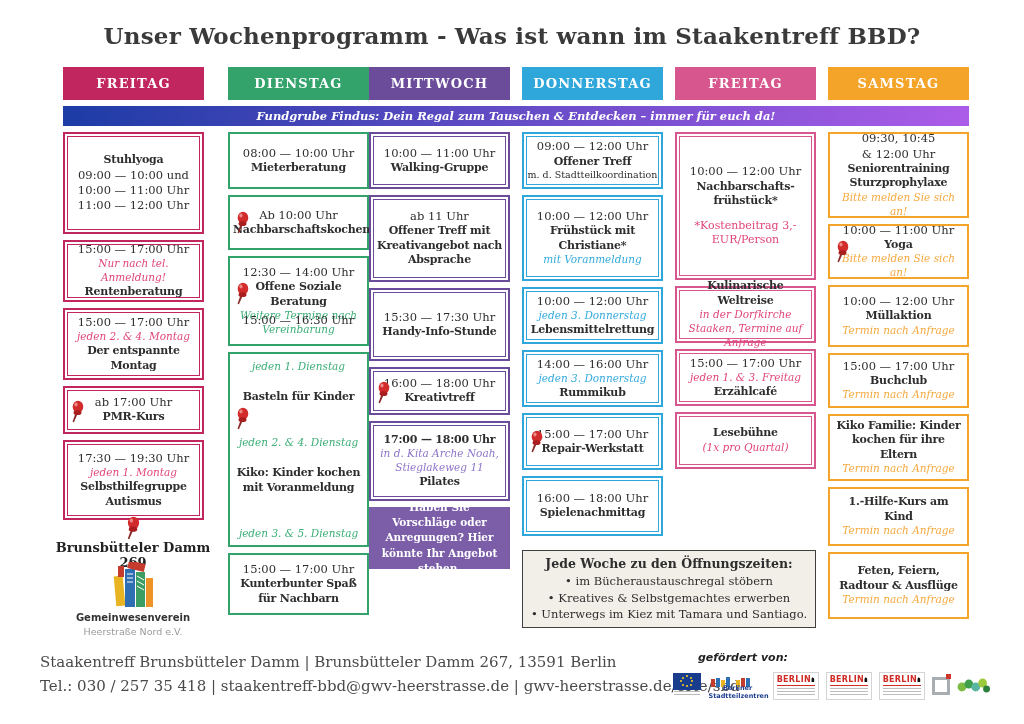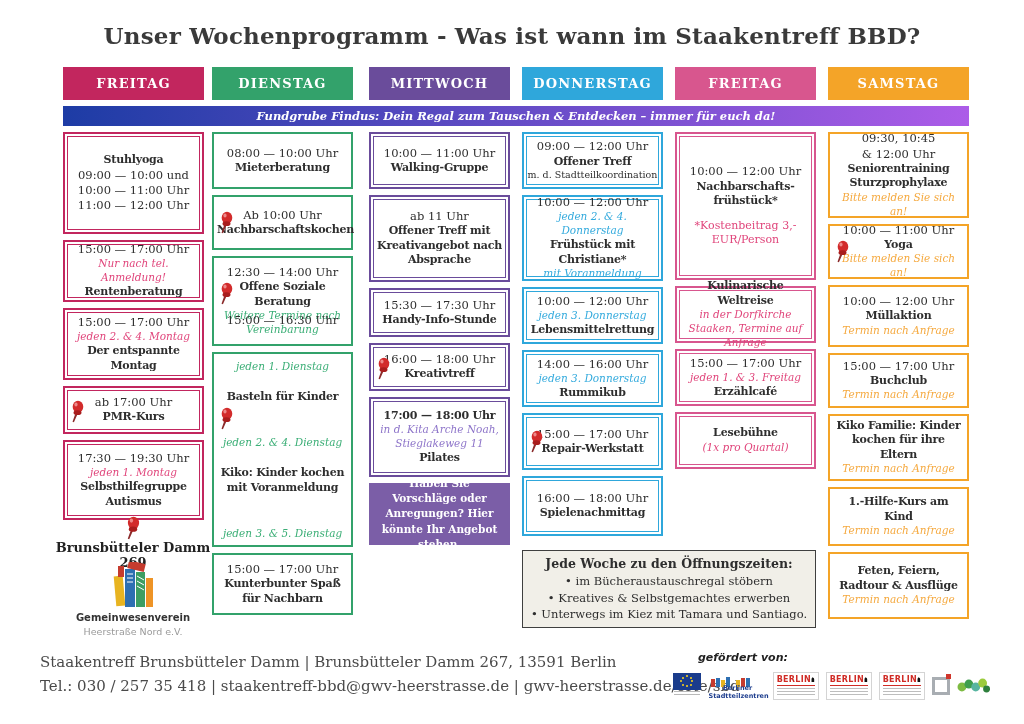--- a/index.html
+++ b/index.html
@@ -133,21 +133,21 @@
             <div class="l normal">ab 17:00 Uhr</div>
             <div class="l bold">PMR-Kurs</div>
           </div>
           <div class="event double" style="height: 80px;">
             <div class="l normal">17:30 — 19:30 Uhr</div>
             <div class="l accent-italic">jeden 1. Montag</div>
             <div class="l bold">Selbsthilfegruppe Autismus</div>
           </div>
         </div>
       </div>
-      <div class="col" style="left: 212px; width: 141px; --c: #33A26B; --a: #3BAE76;">
+      <div class="col" style="left: 228px; width: 141px; --c: #33A26B; --a: #3BAE76;">
         <div class="day-header">DIENSTAG</div>
         <div class="events">
           <div class="event single" style="height: 57px;">
             <div class="l normal">08:00 — 10:00 Uhr</div>
             <div class="l bold">Mieterberatung</div>
           </div>
           <div class="event single" style="height: 55px;">
             <svg class="pin" viewBox="0 0 20 24">
     <path d="M9 15 L5.5 23 L8 16" fill="none" stroke="#8b2c2c" stroke-width="1.6" stroke-linecap="round"></path>
     <ellipse cx="10.5" cy="7" rx="5.6" ry="6.2" fill="#d22b2b"></ellipse>
@@ -196,21 +196,21 @@
         <div class="day-header">MITTWOCH</div>
         <div class="events">
           <div class="event double" style="height: 57px;">
             <div class="l normal">10:00 — 11:00 Uhr</div>
             <div class="l bold">Walking-Gruppe</div>
           </div>
           <div class="event double" style="height: 87px;">
             <div class="l normal">ab 11 Uhr</div>
             <div class="l bold">Offener Treff mit Kreativangebot nach Absprache</div>
           </div>
-          <div class="event double" style="height: 49px;">
+          <div class="event double" style="height: 73px;">
             <div class="l normal">15:30 — 17:30 Uhr</div>
             <div class="l bold">Handy-Info-Stunde</div>
           </div>
           <div class="event double" style="height: 48px;">
             <svg class="pin" viewBox="0 0 20 24">
     <path d="M9 15 L5.5 23 L8 16" fill="none" stroke="#8b2c2c" stroke-width="1.6" stroke-linecap="round"></path>
     <ellipse cx="10.5" cy="7" rx="5.6" ry="6.2" fill="#d22b2b"></ellipse>
     <ellipse cx="10" cy="13.2" rx="4.2" ry="2.6" fill="#a81d1d"></ellipse>
     <ellipse cx="8.4" cy="4.6" rx="1.7" ry="2.1" fill="#f29a9a" opacity="0.85"></ellipse>
   </svg>
@@ -230,21 +230,20 @@
       <div class="col" style="left: 522px; width: 141px; --c: #2FA7DB; --a: #33AADD;">
         <div class="day-header">DONNERSTAG</div>
         <div class="events">
           <div class="event double" style="height: 57px;">
             <div class="l normal">09:00 — 12:00 Uhr</div>
             <div class="l bold">Offener Treff</div>
             <div class="l small">m. d. Stadtteilkoordination</div>
           </div>
           <div class="event double" style="height: 86px;">
             <div class="l normal">10:00 — 12:00 Uhr</div>
-            <div class="l accent-italic">jeden 2. &amp; 4. Donnerstag</div>
             <div class="l bold">Frühstück mit Christiane*</div>
             <div class="l accent-italic">mit Voranmeldung</div>
           </div>
           <div class="event double" style="height: 57px;">
             <div class="l normal">10:00 — 12:00 Uhr</div>
             <div class="l accent-italic">jeden 3. Donnerstag</div>
             <div class="l bold">Lebensmittelrettung</div>
           </div>
           <div class="event double" style="height: 57px;">
             <div class="l normal">14:00 — 16:00 Uhr</div>

